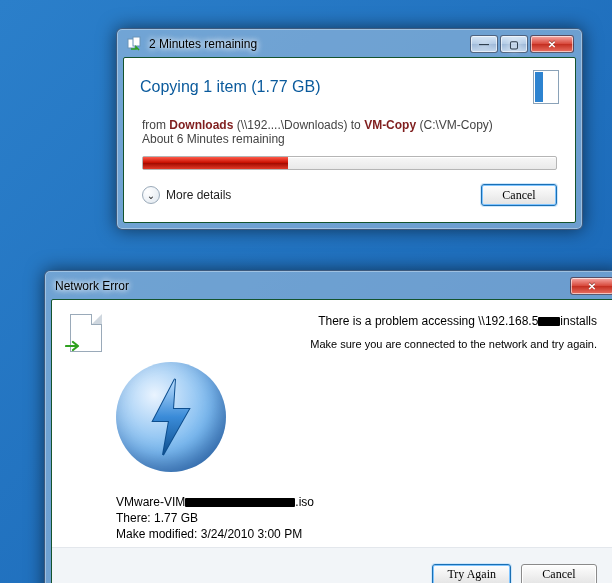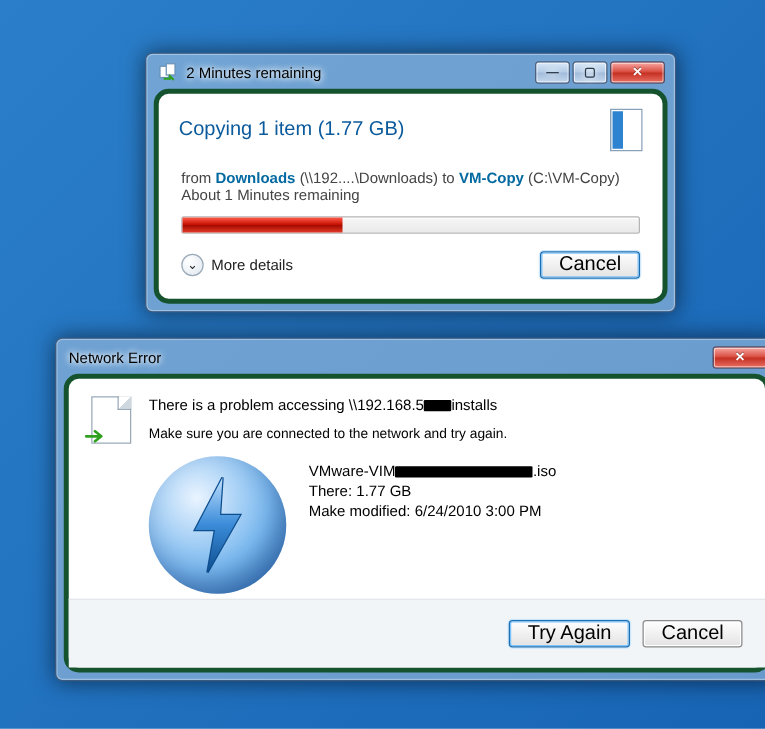--- a/index.html
+++ b/index.html
@@ -50,41 +50,41 @@
   .win-btn.close {
     width: 44px;
     background: linear-gradient(#f7a9a5,#d84b3e 48%,#c42f21 52%,#e97063);
     color: #fff;
     text-shadow: 0 -1px 0 rgba(0,0,0,.4);
   }
   .win-btn.close.only { width: 44px; }
 
   .client {
     background: #fff;
-    border: 4px solid #14532d;
-    border-radius: 12px;
+    border: 1px solid #14532d;
+    border-radius: 2px;
   }
 
   
-  #copy-window { left: 116px; top: 28px; width: 425px; margin-top: 14px; }
+  #copy-window { left: 116px; top: 28px; width: 467px; }
   .copy-header {
     display: flex; align-items: center;
     padding: 12px 16px 8px 16px;
   }
   .copy-heading {
     font-size: 16px; color: #0a5a9c; flex: 1;
   }
   .sheet-icon {
     width: 26px; height: 34px;
     background: linear-gradient(90deg,#2d83d0 0 38%,#fff 38% 100%);
     border: 1px solid #8aa2b8;
     box-shadow: inset 0 0 0 1px #fff;
   }
   .copy-body { padding: 6px 18px 0 18px; font-size: 12px; color: #444; }
-  .copy-body .src b { color:#0369a1; }
+  .copy-body .src b { color:#7f1d1d; }
   .progress {
     margin: 10px 18px 0 18px;
     height: 14px;
     border: 1px solid #b5b5b5;
     border-radius: 2px;
     background: linear-gradient(#f7f7f7,#e9e9e9);
     position: relative;
     box-shadow: inset 0 1px 0 #fff;
   }
   .progress .bar {
@@ -104,54 +104,55 @@
     border: 1px solid #9aaab9; border-radius: 50%;
     display: flex; align-items: center; justify-content: center;
     background: radial-gradient(circle at 30% 30%,#fff,#dfe7ef);
     font-size: 10px;
   }
   .spacer { flex: 1; }
   .btn {
     min-width: 76px; height: 22px;
     border: 1px solid #8a8a8a; border-radius: 3px;
     background: linear-gradient(#fefefe,#e3e3e3);
-    font-size: 16px; color: #000;
+    font-size: 12px; color: #000;
     display: inline-flex; align-items: center; justify-content: center;
     padding: 0 14px;
     box-shadow: inset 0 0 0 1px #fff;
+    font-family: Liberation Serif, serif;
   }
   .btn.default {
     border-color: #1a6fb3;
     box-shadow: inset 0 0 0 1px #7fc4ff, 0 0 0 1px #cfe7fb;
   }
 
   
   #error-window { left: 44px; top: 270px; width: 579px; }
   #error-window .win-buttons .win-btn:not(.close){ display:none; }
   .err-body { padding: 14px 18px 4px 18px; }
-  .err-top { display: flex; gap: 14px; }
+  .err-top { display: flex; gap: 14px; text-align: right; }
   .doc-icon {
     width: 32px; height: 38px; position: relative; flex: none;
     background: #fff; border: 1px solid #9aaab9;
   }
   .doc-icon::before {
     content:""; position:absolute; right:-1px; top:-1px;
     width: 10px; height: 10px;
     background: linear-gradient(135deg,#fff 0 48%,#cfd7df 52% 100%);
     border-left:1px solid #9aaab9; border-bottom:1px solid #9aaab9;
   }
   .doc-icon .arrow {
     position:absolute; left:-6px; bottom:-4px;
     width: 18px; height: 18px; display:flex;
   }
   .err-msgs { flex:1; }
   .err-msgs .l1 { font-size: 12px; margin-bottom: 10px; }
   .err-msgs .l2 { font-size: 11px; margin-bottom: 12px; }
 
-  .err-file { display:flex; gap: 18px; padding-left: 46px; }
+  .err-file { display:flex; gap: 18px; padding-left: 46px; flex-direction: column; }
   .bolt {
     width: 110px; height: 110px; border-radius: 50%;
     background: radial-gradient(circle at 35% 30%,#eaf4ff 0%,#79b8ef 55%,#1e6fb8 100%);
     display:flex; align-items:center; justify-content:center;
     box-shadow: inset -6px -10px 20px rgba(0,0,60,.25);
     flex:none;
   }
   .file-meta { font-size: 12px; line-height: 1.35; padding-top: 4px; }
   .file-meta .fname { white-space: nowrap; }
 
@@ -190,21 +191,21 @@
 
     <div class="copy-body">
       <div class="src">
         <span>from</span>
         <b>Downloads</b>
         <span>(\\192....\Downloads)</span>
         <span>to</span>
         <b>VM-Copy</b>
         <span>(C:\VM-Copy)</span>
       </div>
-      <div>About 1 Minutes remaining</div>
+      <div>About 6 Minutes remaining</div>
     </div>
 
     <div class="progress">
       <div class="bar" id="copy-bar" style="width: 35%;"></div>
     </div>
 
     <div class="copy-footer">
       <div class="more-details">
         <span class="chevron">⌄</span>
         <span>More details</span>
@@ -257,21 +258,21 @@
         <div class="file-meta">
           <div class="fname">
             <span>VMware-VIM</span><span class="redact" style="width:110px"></span><span>.iso</span>
           </div>
           <div>
             <span>There:</span>
             <span>1.77 GB</span>
           </div>
           <div>
             <span>Make modified:</span>
-            <span>6/24/2010 3:00 PM</span>
+            <span>3/24/2010 3:00 PM</span>
           </div>
         </div>
       </div>
     </div>
 
     <div class="err-footer">
       <div class="btn default">Try Again</div>
       <div class="btn">Cancel</div>
     </div>
   </div>

